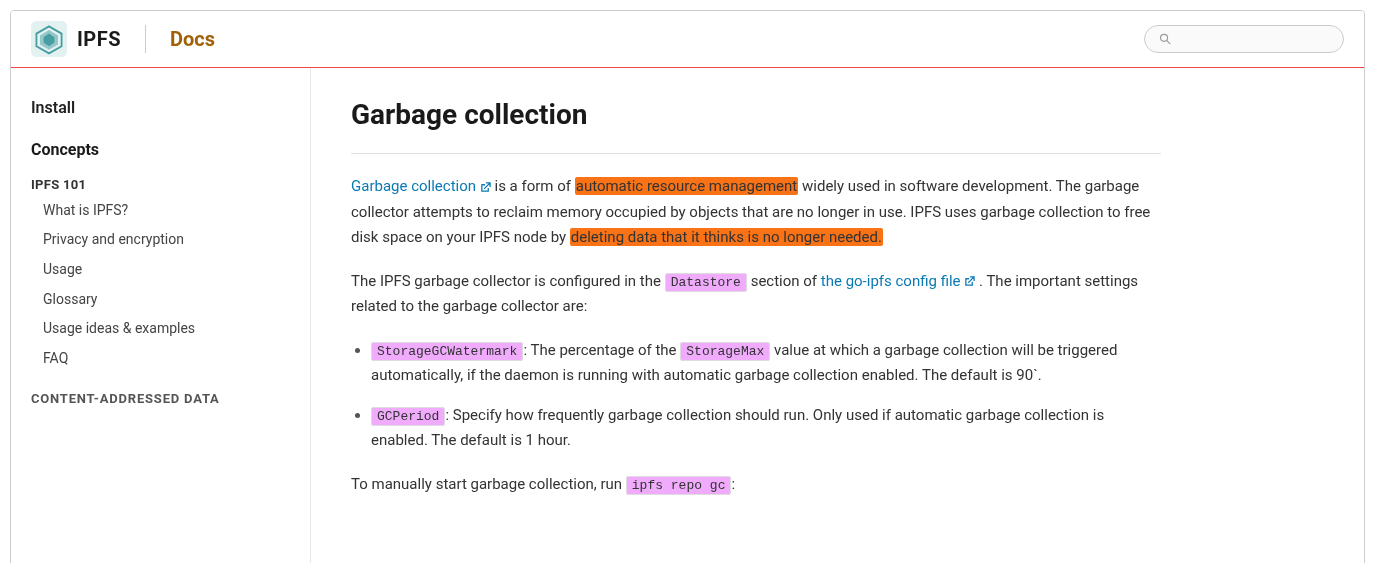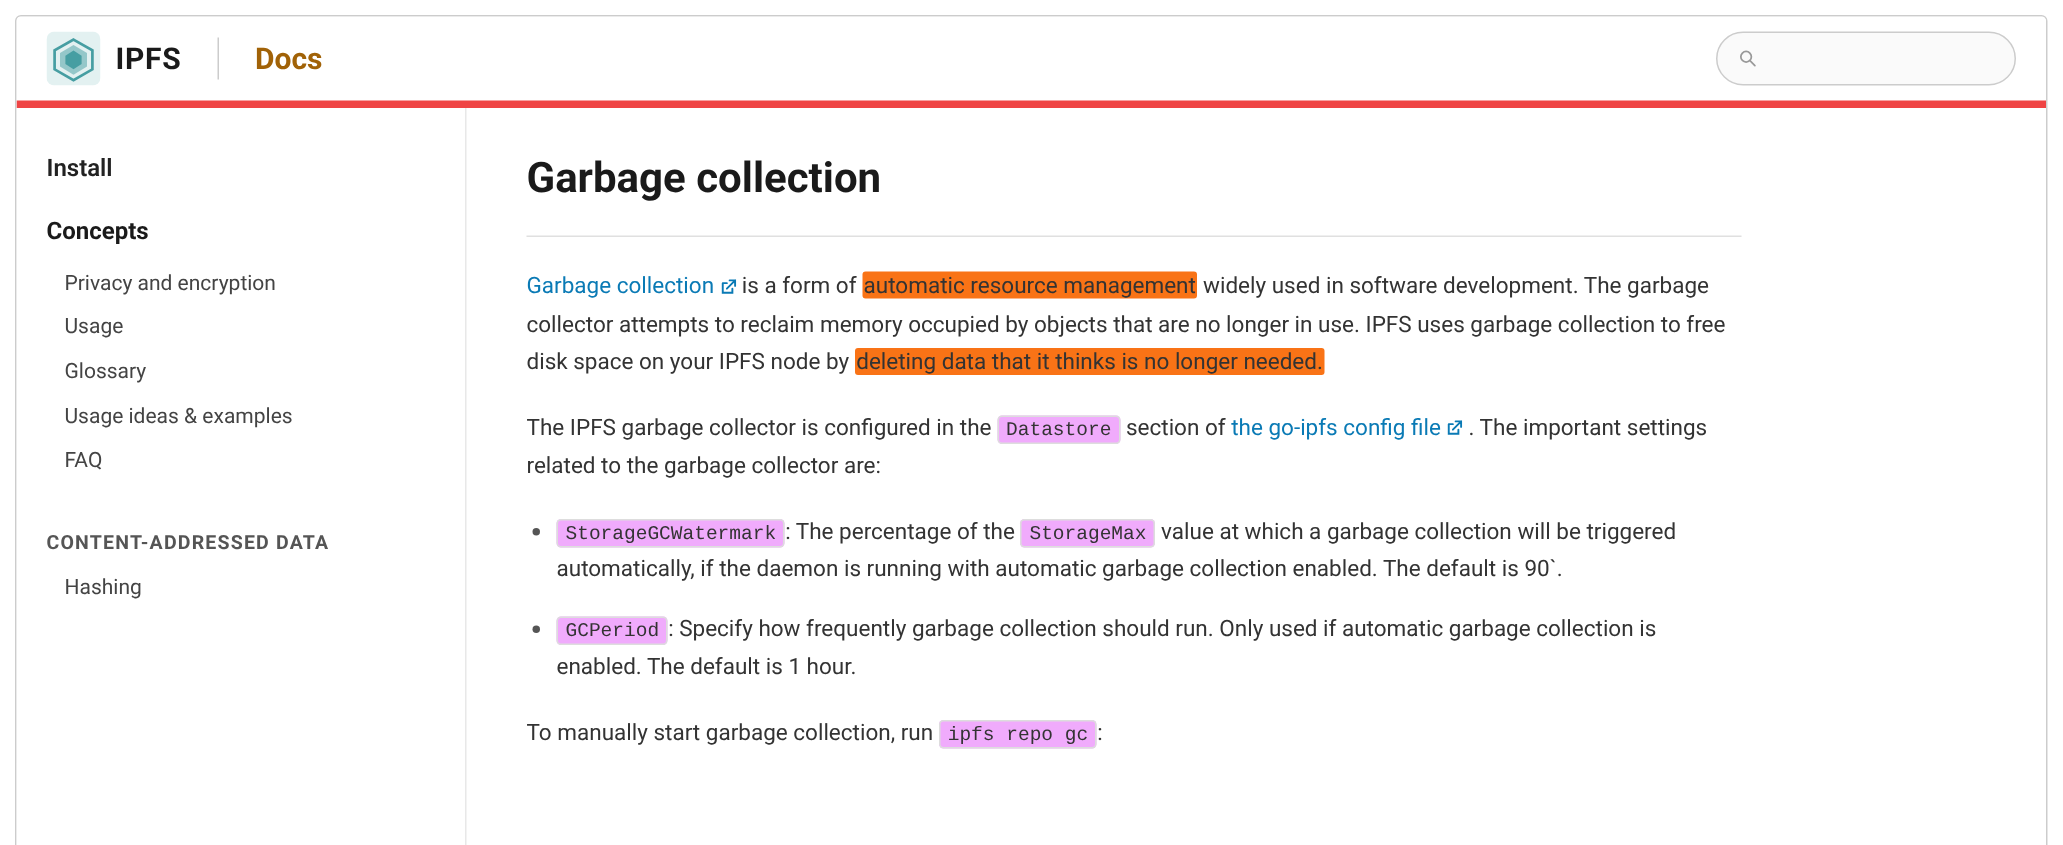--- a/index.html
+++ b/index.html
@@ -8,22 +8,23 @@
     .outer-border {
       border: 1.5px solid #ccc;
       margin: 10px;
       border-radius: 4px;
       overflow: hidden;
     }
 
     
     .header {
       display: flex;
+      align-items: center;
       padding: 10px 20px;
-      border-bottom: 5px solid #ef4444;
+      border-bottom: 1px solid #ef4444;
       background: #fff;
     }
     .logo-area {
       display: flex;
       align-items: center;
       gap: 10px;
     }
     .logo-icon {
       width: 36px;
       height: 36px;
@@ -85,21 +86,21 @@
       background: #fff;
       overflow-y: auto;
     }
     .sidebar-section-label {
       font-size: 13px;
       font-weight: 700;
       color: #555;
       letter-spacing: 0.8px;
       text-transform: uppercase;
       margin-bottom: 8px;
-      margin-top: 32px;
+      margin-top: 18px;
     }
     .sidebar-section-label:first-child { margin-top: 0; }
     .sidebar-item {
       font-size: 14px;
       color: #444;
       padding: 5px 0 5px 12px;
       cursor: pointer;
       line-height: 1.4;
     }
     .sidebar-item.top-level {
@@ -212,29 +213,30 @@
     </div>
   </header>
 
   <div class="layout">
 
     <nav class="sidebar">
       <div class="sidebar-item top-level install">Install</div>
 
       <div class="sidebar-item concepts-header">Concepts</div>
 
-
+      <div class="sidebar-subsection">IPFS 101</div>
+
+      <div class="sidebar-item">What is IPFS?</div>
       <div class="sidebar-item">Privacy and encryption</div>
       <div class="sidebar-item">Usage</div>
       <div class="sidebar-item">Glossary</div>
       <div class="sidebar-item">Usage ideas &amp; examples</div>
       <div class="sidebar-item">FAQ</div>
 
       <div class="sidebar-section-label">CONTENT-ADDRESSED DATA</div>
-      <div class="sidebar-item">Hashing</div>
     </nav>
 
     <main class="main">
       <h1 class="page-title">Garbage collection</h1>
 
       <hr class="divider">
 
       <p class="content-block">
         <a class="link-external"><span>Garbage collection</span> <svg style="display:inline;width:11px;height:11px;vertical-align:middle" viewBox="0 0 12 12">
               <path d="M7 1h4v4M11 1L5 7M2 3h3M2 3v7h7V7" fill="none" stroke="#0a7ab5" stroke-width="1.4" stroke-linecap="round"></path>

